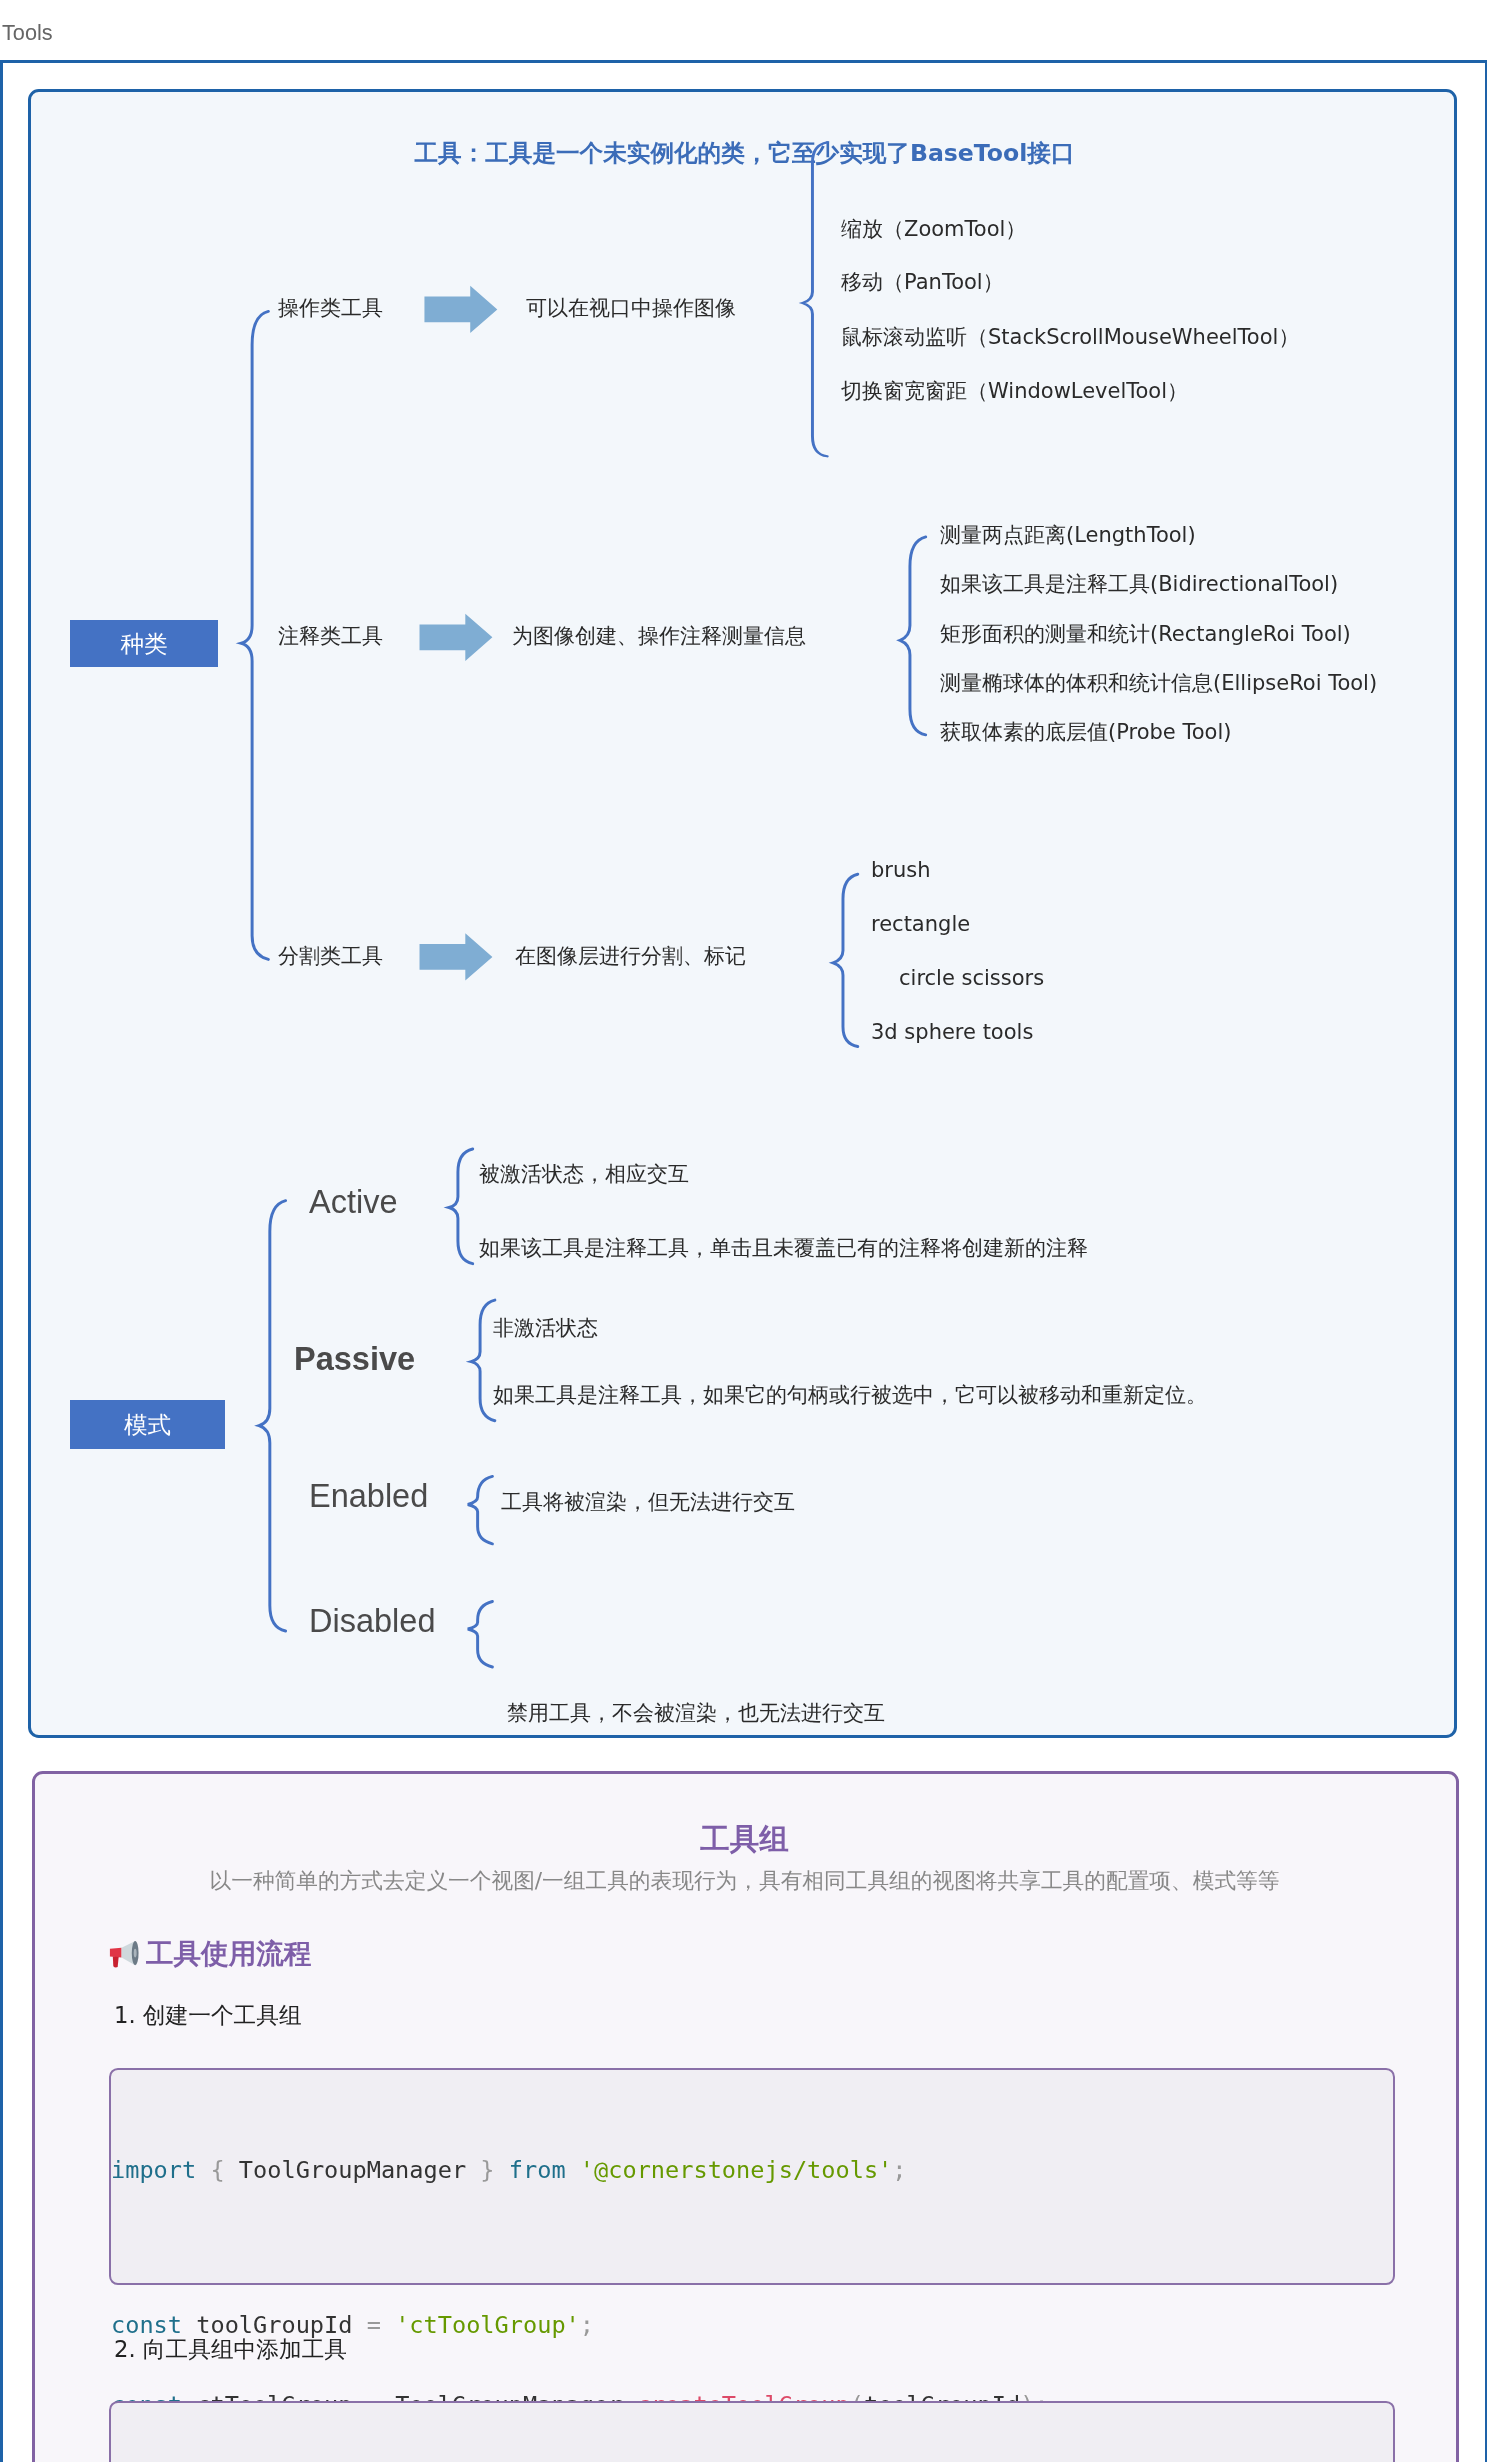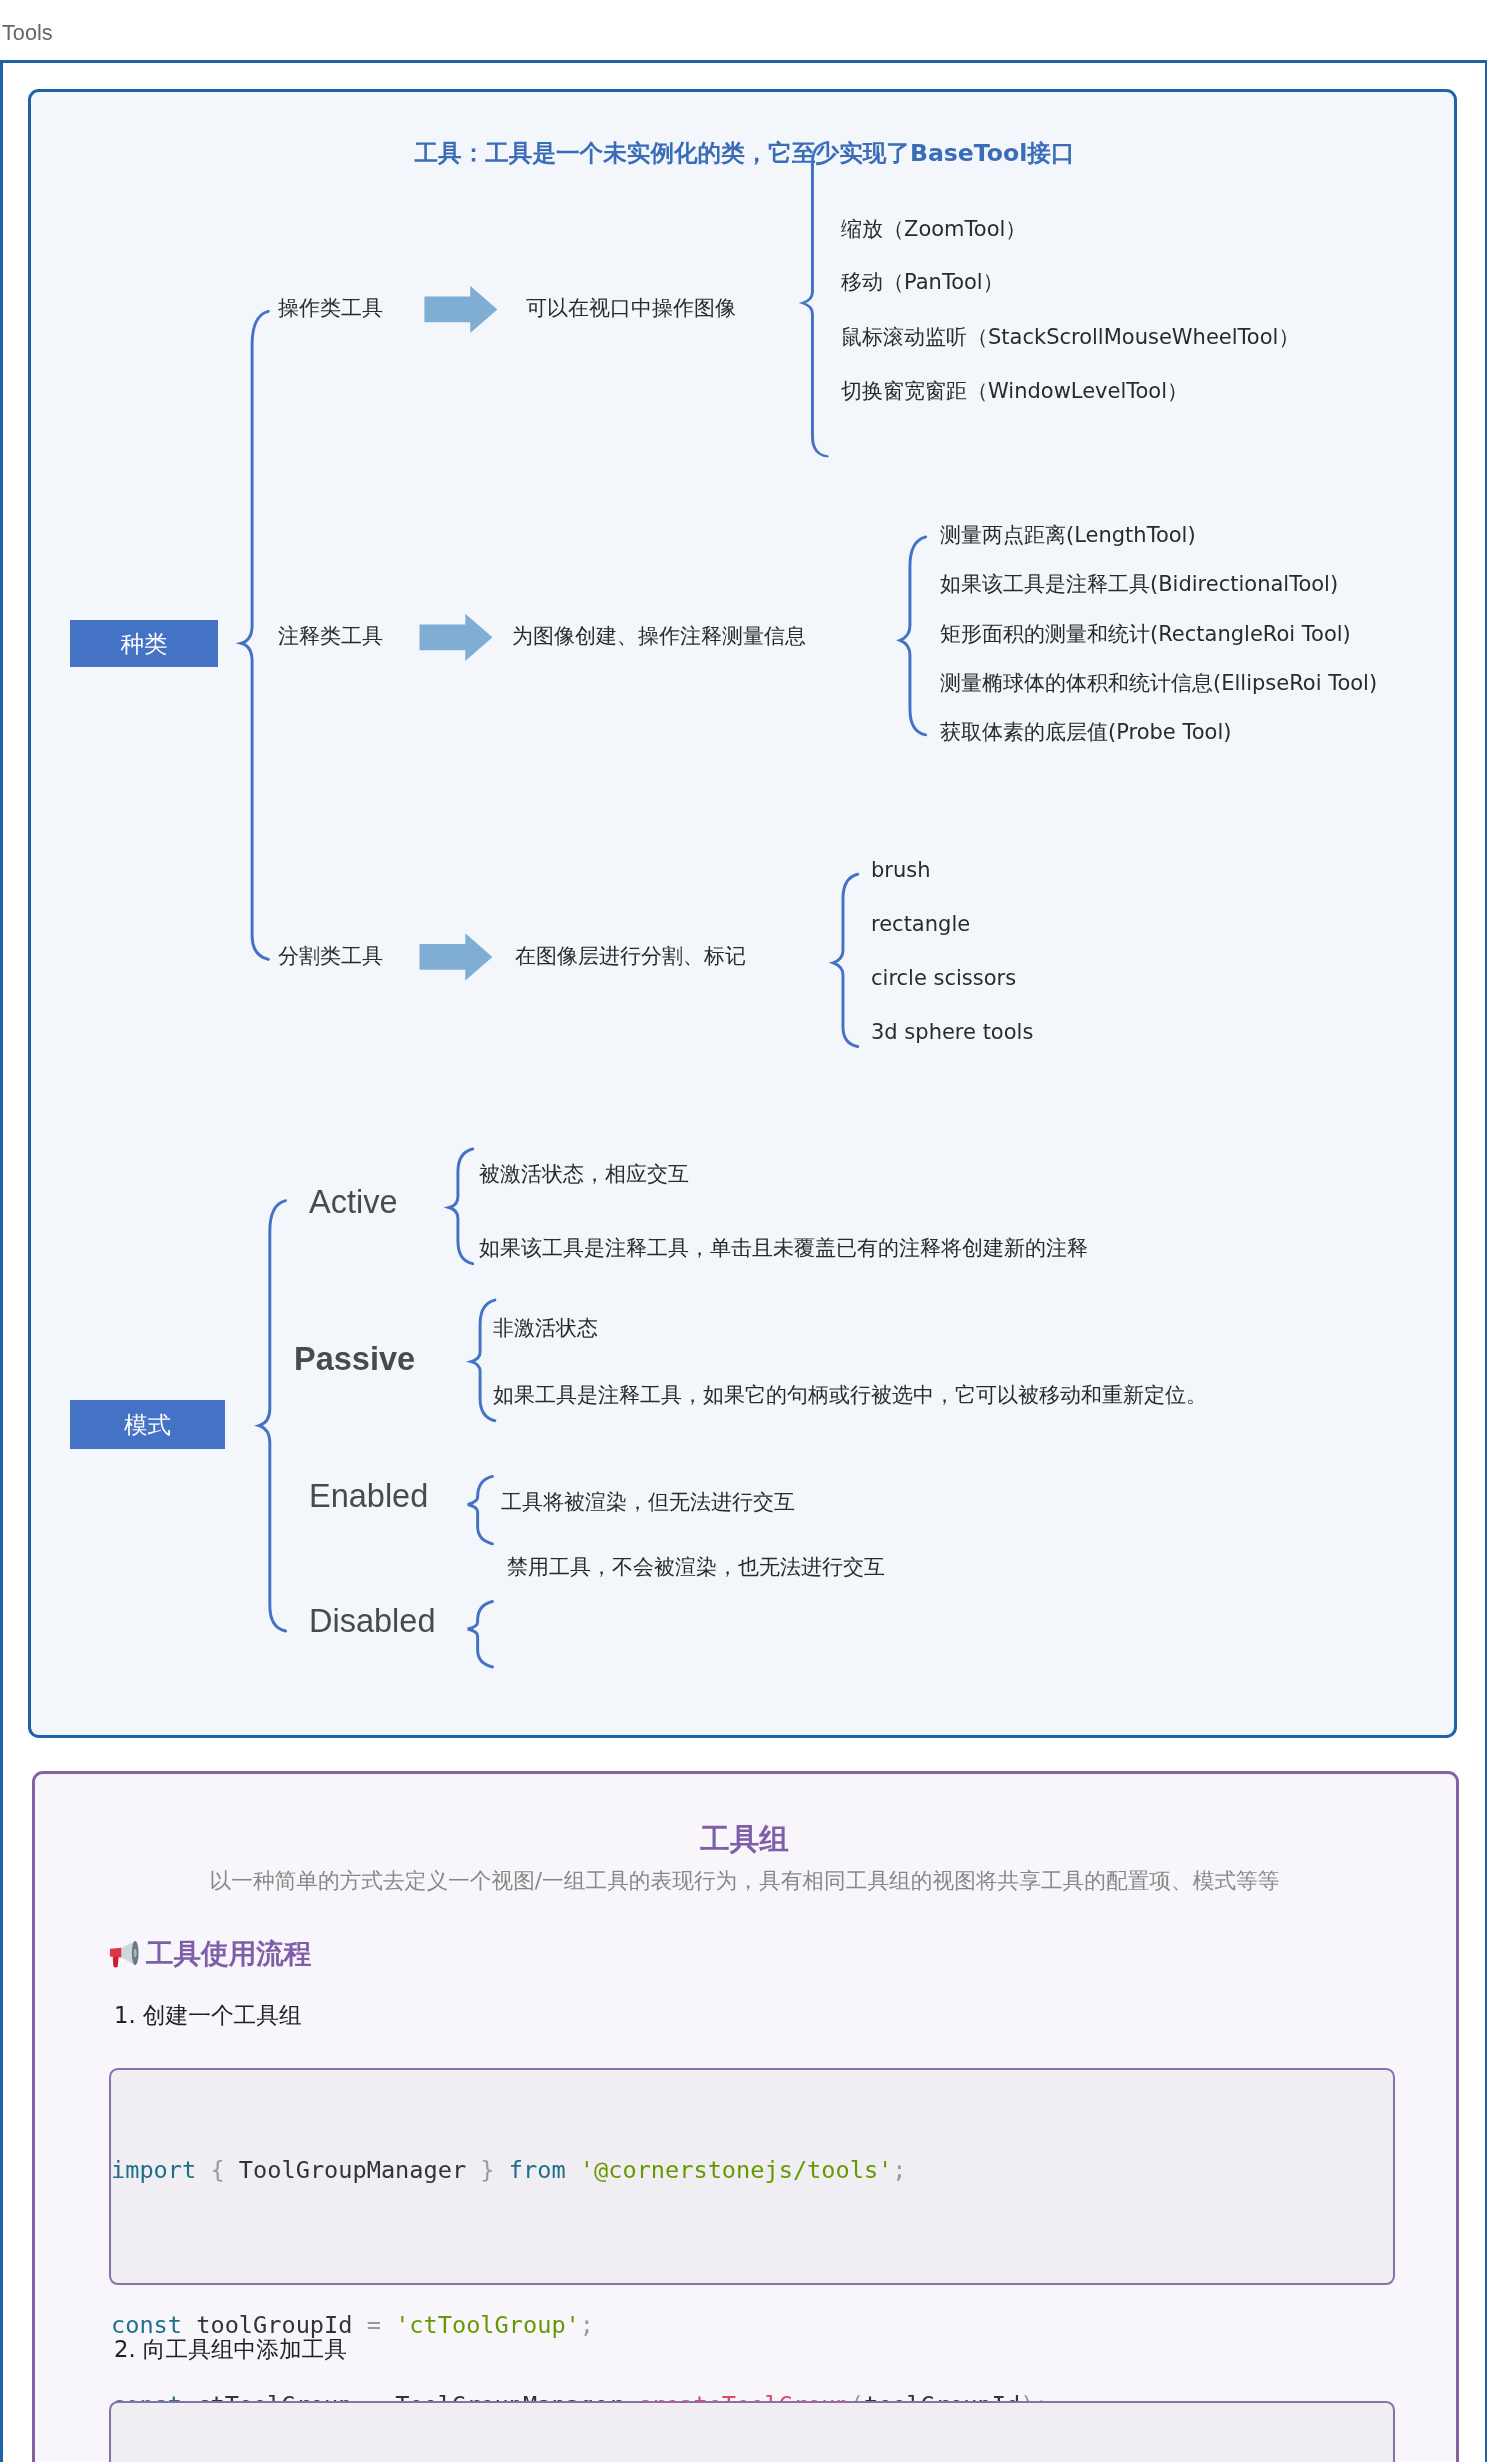--- a/index.html
+++ b/index.html
@@ -78,38 +78,38 @@
 <div class="abs mm-text" style="left:940px;top:521px;">测量两点距离(LengthTool)</div>
 <div class="abs mm-text" style="left:940px;top:570px;">如果该工具是注释工具(BidirectionalTool)</div>
 <div class="abs mm-text" style="left:940px;top:620px;">矩形面积的测量和统计(RectangleRoi Tool)</div>
 <div class="abs mm-text" style="left:940px;top:669px;">测量椭球体的体积和统计信息(EllipseRoi Tool)</div>
 <div class="abs mm-text" style="left:940px;top:718px;">获取体素的底层值(Probe Tool)</div>
 
 <div class="abs mm-text" style="left:278px;top:942px;">分割类工具</div>
 <div class="abs mm-text" style="left:515px;top:942px;">在图像层进行分割、标记</div>
 <div class="abs mm-text" style="left:871px;top:858px;">brush</div>
 <div class="abs mm-text" style="left:871px;top:912px;"> rectangle</div>
-<div class="abs mm-text" style="left:871px;top:966px;">circle scissors</div>
+<div class="abs mm-text" style="left:899px;top:966px;">circle scissors</div>
 <div class="abs mm-text" style="left:871px;top:1020px;">3d sphere tools</div>
 
 <div class="abs root-node" style="left:70px;top:1400px;width:155px;height:49px;">模式</div>
 
 <div class="abs mm-mode" style="left:309px;top:1184px;">Active</div>
 <div class="abs mm-text" style="left:479px;top:1160px;">被激活状态，相应交互</div>
 <div class="abs mm-text" style="left:479px;top:1234px;">如果该工具是注释工具，单击且未覆盖已有的注释将创建新的注释</div>
 
 <div class="abs mm-mode" style="left:294px;top:1341px;font-weight:bold;">Passive</div>
 <div class="abs mm-text" style="left:493px;top:1314px;">非激活状态</div>
 <div class="abs mm-text" style="left:493px;top:1381px;">如果工具是注释工具，如果它的句柄或行被选中，它可以被移动和重新定位。</div>
 
 <div class="abs mm-mode" style="left:309px;top:1478px;">Enabled</div>
 <div class="abs mm-text" style="left:501px;top:1488px;">工具将被渲染，但无法进行交互</div>
 
 <div class="abs mm-mode" style="left:309px;top:1603px;">Disabled</div>
-<div class="abs mm-text" style="left:507px;top:1553px;">禁用工具，不会被渲染，也无法进行交互</div>
+<div class="abs mm-text" style="left:507px;top:1699px;">禁用工具，不会被渲染，也无法进行交互</div>
 
 <div class="abs purple-box"></div>
 <div class="abs sec-title">工具组</div>
 <div class="abs sec-sub">以一种简单的方式去定义一个视图/一组工具的表现行为，具有相同工具组的视图将共享工具的配置项、模式等等</div>
 
 <div class="abs flow-heading">
   <svg width="34" height="34" viewBox="0 0 70 70">
     <path d="M6 24 L30 22 L30 42 L6 40 Z" fill="#e03545"></path>
     <path d="M12 40 L24 41 L22 62 Q16 64 13 60 Z" fill="#c8202f"></path>
     <path d="M30 22 L58 8 L58 58 L30 42 Z" fill="#cfd8dc"></path>

